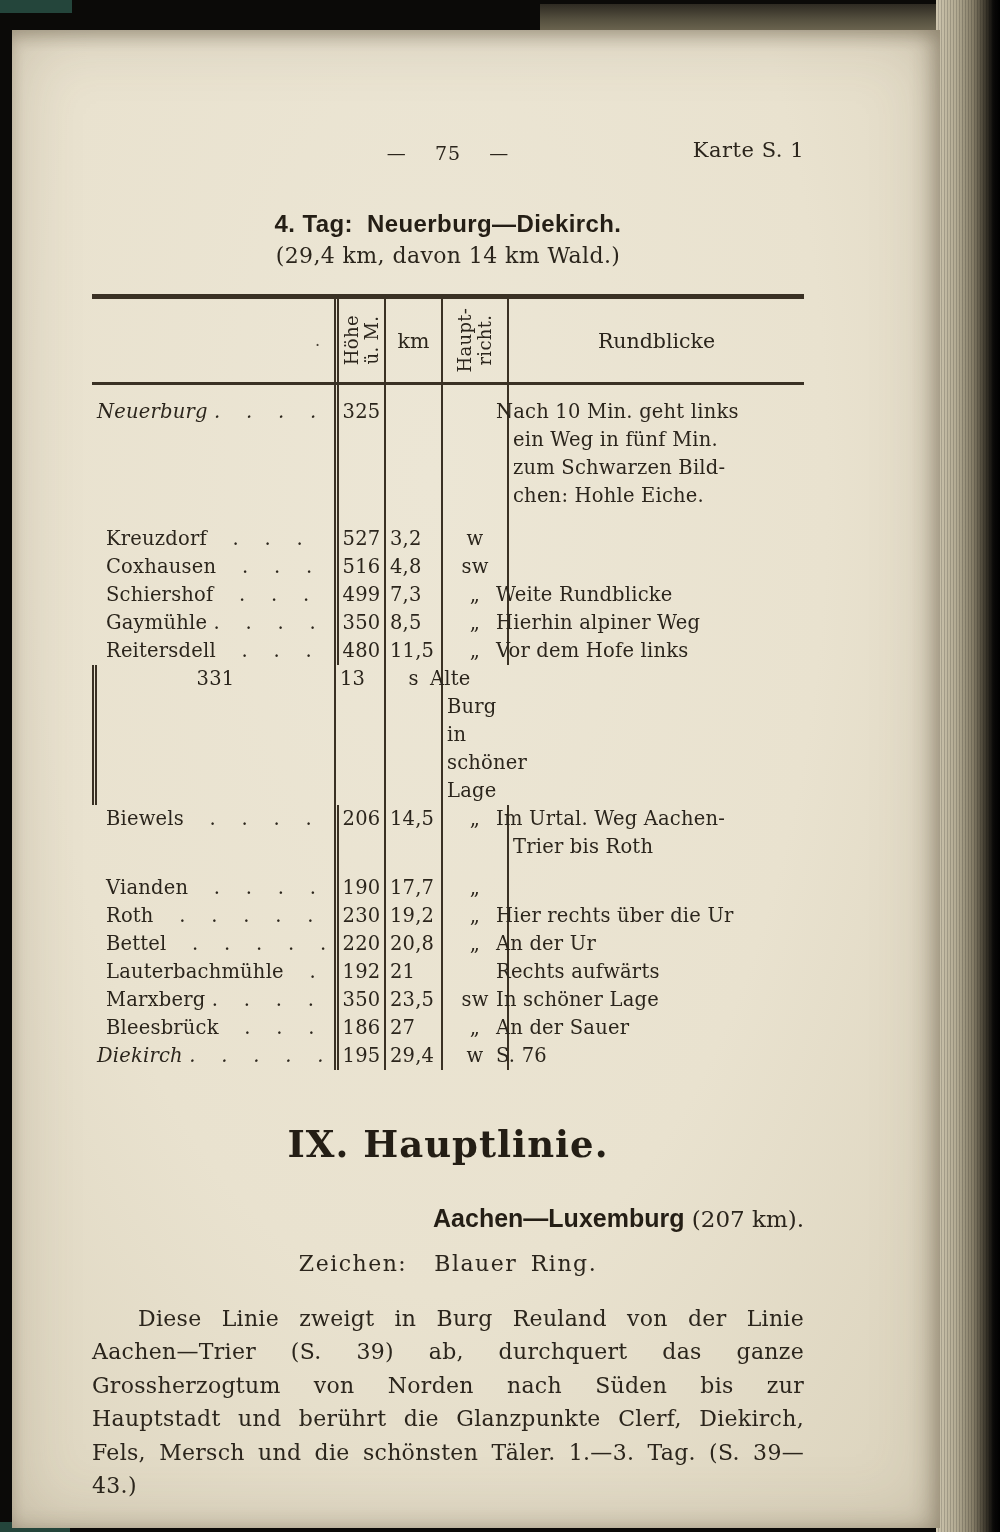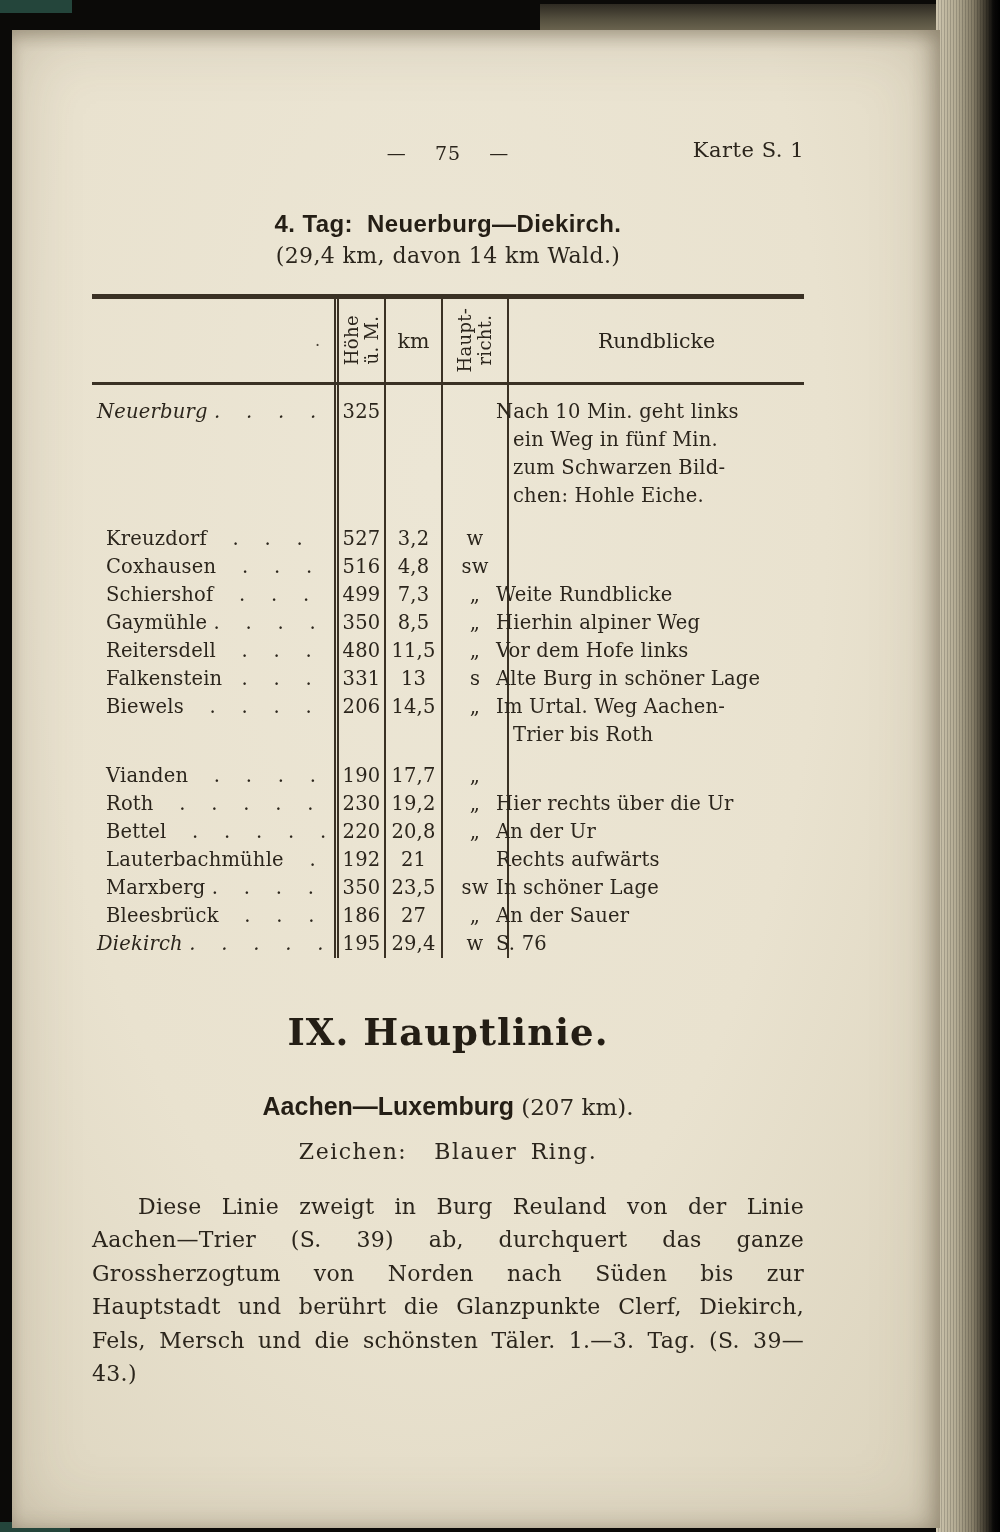--- a/index.html
+++ b/index.html
@@ -41,30 +41,30 @@
   .h.hname { justify-content:flex-end; padding-right:14px; }
   .corner-dot { font-size:16px; color:#4a4336; }
   .h.helev { border-left:5px double #3a3124; }
   .h.hkm, .h.hdir, .h.hrem { border-left:2px solid #3a3124; }
   .vert { transform:rotate(-90deg); white-space:pre-line; text-align:center;
     font-size:18px; line-height:1.12; letter-spacing:.3px; }
   .c { font-size:19.5px; line-height:28px; padding:0 4px; letter-spacing:.2px; }
   .c.name { padding-left:14px; white-space:pre; }
   .c.name.it { font-style:italic; padding-left:5px; }
   .c.elev { border-left:5px double #3a3124; text-align:center; padding:0; }
-  .c.km { border-left:2px solid #3a3124; text-align:center; }
+  .c.km { border-left:2px solid #3a3124; text-align:left; }
   .c.dir { border-left:2px solid #3a3124; text-align:center; }
   .c.rem { border-left:2px solid #3a3124; white-space:pre-line;
     padding-right:2px; text-indent:-17px; }
   .r-pt > .c { padding-top:13px; }
   .r-pb > .c { padding-bottom:15px; }
   
   .main-head { margin-top:52px; text-align:center; font-size:37px; font-weight:700;
     letter-spacing:1px; color:#241e15; }
-  .route { margin-top:38px; text-align:center; font-size:25px; }
+  .route { margin-top:38px; text-align:right; font-size:25px; }
   .route-b { font-family:"Liberation Sans", sans-serif; font-weight:700; color:#241e15; }
   .route-r { font-size:23px; }
   .zeichen { margin-top:18px; text-align:center; font-size:22px; letter-spacing:1.5px; word-spacing:5px; white-space:pre; }
   .para { margin-top:26px; font-size:22px; line-height:1.52; text-align:justify;
     text-indent:46px; letter-spacing:.3px; word-spacing:3px; }
 </style>
 </head>
 <body>
 
 <div class="top-pages-edge"></div>
@@ -147,21 +147,20 @@
 
       <div class="trow">
         <div class="c name">Reitersdell    .    .    .</div>
         <div class="c elev">480</div>
         <div class="c km">11,5</div>
         <div class="c dir">„</div>
         <div class="c rem">Vor dem Hofe links</div>
       </div>
 
       <div class="trow">
-        <div class="c name">Falkenstein   .    .    .</div>
         <div class="c elev">331</div>
         <div class="c km">13</div>
         <div class="c dir">s</div>
         <div class="c rem">Alte Burg in schöner Lage</div>
       </div>
 
       <div class="trow">
         <div class="c name">Biewels    .    .    .    .</div>
         <div class="c elev">206</div>
         <div class="c km">14,5</div>

